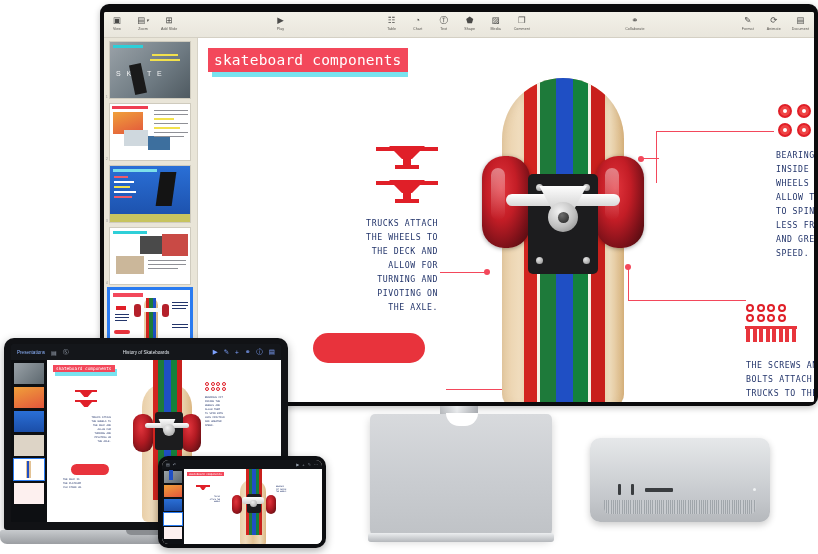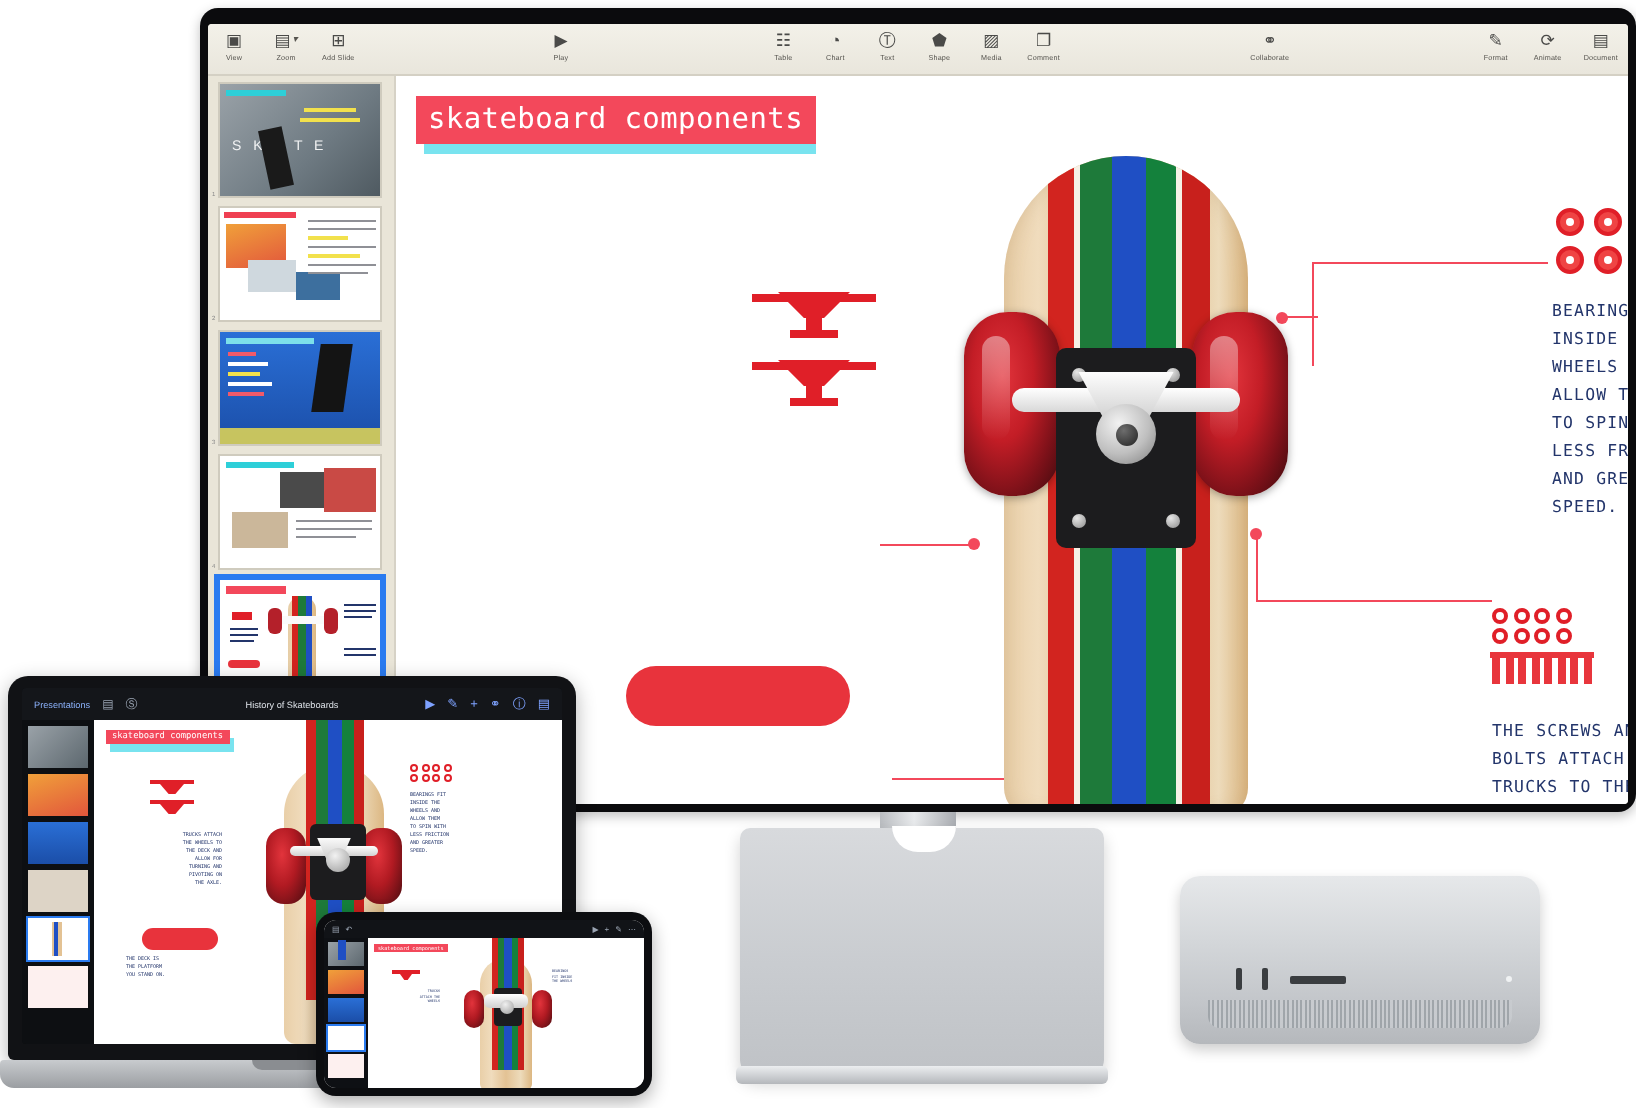--- a/index.html
+++ b/index.html
@@ -551,20 +551,27 @@
             <div class="truck-base"></div>
           </div>
           <div class="truck">
             <div class="truck-bar"></div>
             <div class="truck-hanger"></div>
             <div class="truck-pin"></div>
             <div class="truck-base"></div>
           </div>
         </div>
 
+        <div class="anno" id="anno-trucks">TRUCKS ATTACH
+THE WHEELS TO
+THE DECK AND
+ALLOW FOR
+TURNING AND
+PIVOTING ON
+THE AXLE.</div>
         <div class="lead" style="left:242px; top:234px; width:48px;"></div>
         <div style="position:absolute;left:286px;top:231px;width:6px;height:6px;border-radius:50%;background:#f3485b;"></div>
 
         <div id="bearings-icon">
           <div class="bearing-row">
             <div class="bearing"></div>
             <div class="bearing"></div>
 
           </div>
           <div class="bearing-row">

